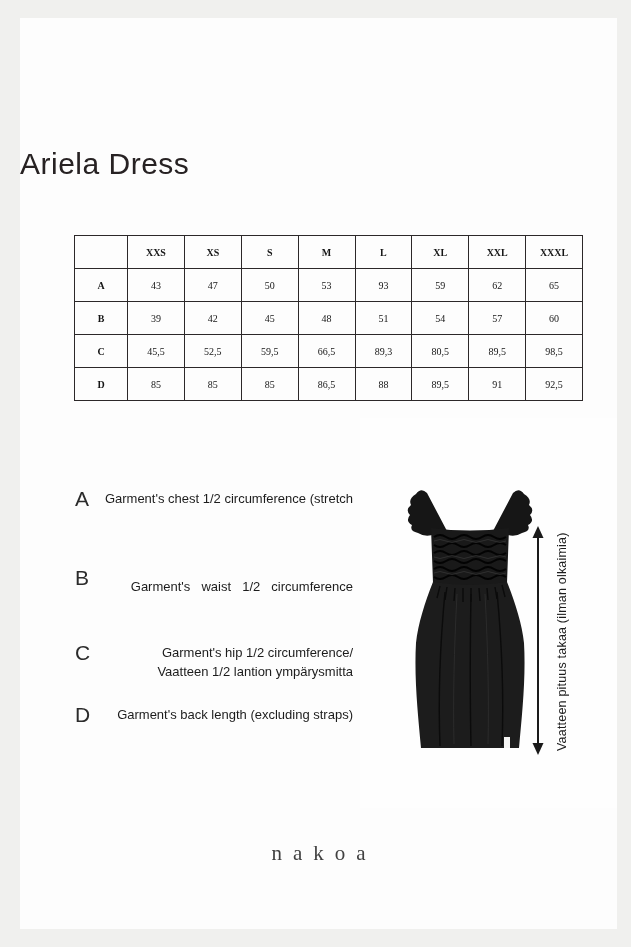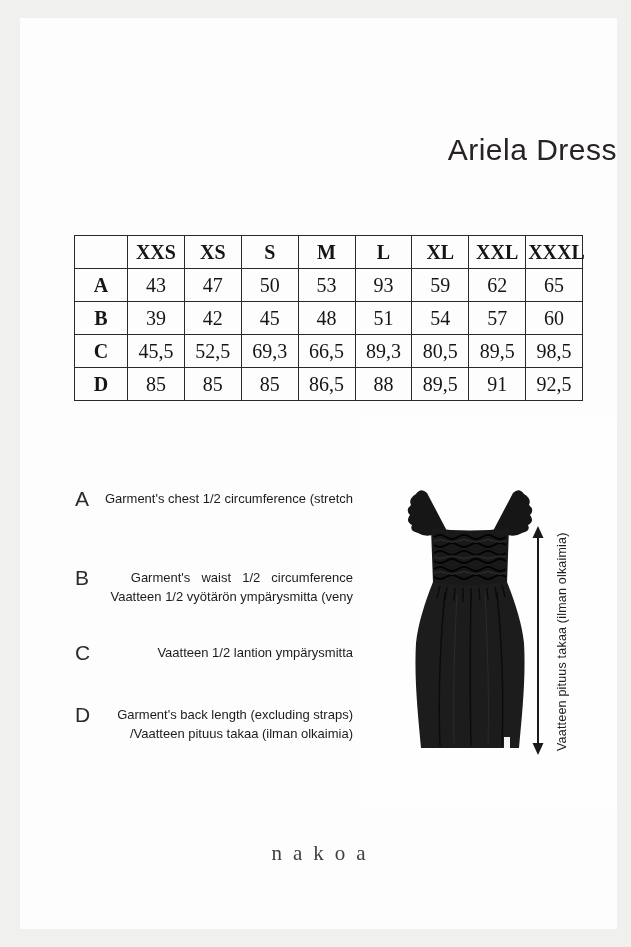--- a/index.html
+++ b/index.html
@@ -6,47 +6,47 @@
   body { background:#e8e8e7; font-family:"Liberation Sans", sans-serif; }
   .page {
     position:relative; width:631px; height:947px;
     background:#f0f0ee; overflow:hidden;
   }
   .card {
     position:absolute; left:20px; top:18px; width:597px; height:911px;
     background:#fdfdfd;
   }
   .title {
-    position:absolute; left:0; top:114px; width:100%;
-    text-align:right; font-size:30px; line-height:36px;
+    position:absolute; left:0; top:128px; width:100%;
+    text-align:left; font-size:30px; line-height:36px;
     color:#272223; letter-spacing:0.5px; font-weight:400;
   }
   table.size-table {
     position:absolute; left:54px; top:217px; width:509px;
     border-collapse:collapse; table-layout:fixed;
-    font-family:"Liberation Serif", serif; font-size:20px; color:#151515;
+    font-family:"Liberation Serif", serif; font-size:10px; color:#151515;
   }
   table.size-table col.label-col { width:53px; }
   table.size-table th, table.size-table td {
     border:1.5px solid #2c2829; height:33px;
     text-align:center; vertical-align:middle; padding:0 2px;
     background:#fdfdfd;
   }
   table.size-table th { font-weight:bold; }
   .meas-item { position:absolute; left:55px; display:flex; }
   .meas-letter {
     width:26px; flex:0 0 26px; font-size:21px; line-height:20px;
     color:#2b2b2b; font-weight:400;
   }
   .meas-lines { width:252px; overflow:hidden;text-align:right; }
   .meas-line {
     font-size:13px; line-height:19px; color:#1c1c1c;
     white-space:nowrap; overflow:hidden;
   }
-  .wide-spacing { word-spacing:7.5px; }
+  .wide-spacing { word-spacing:7.5px;margin-top:9px; }
   .meas-a { top:471px; }
   .meas-b { top:550px; }
   .meas-c { top:625px; }
   .meas-d { top:687px; }
   .photo-area {
     position:absolute; left:340px; top:400px; width:257px; height:390px;
     background:#fefefe;
   }
   .dress-svg { position:absolute; left:365px; top:462px; }
   .vertical-label {
@@ -113,21 +113,21 @@
         <td>48</td>
         <td>51</td>
         <td>54</td>
         <td>57</td>
         <td>60</td>
       </tr>
       <tr>
         <th>C</th>
         <td>45,5</td>
         <td>52,5</td>
-        <td>69,3</td>
+        <td>59,5</td>
         <td>66,5</td>
         <td>89,3</td>
         <td>80,5</td>
         <td>89,5</td>
         <td>98,5</td>
       </tr>
       <tr>
         <th>D</th>
         <td>85</td>
         <td>85</td>
@@ -146,34 +146,33 @@
     <div class="meas-item meas-a">
       <div class="meas-letter">A</div>
       <div class="meas-lines">
         <div class="meas-line">Garment's chest 1/2 circumference (stretch</div>
       </div>
     </div>
     <div class="meas-item meas-b">
       <div class="meas-letter">B</div>
       <div class="meas-lines">
         <div class="meas-line wide-spacing">Garment's waist 1/2 circumference</div>
-        <div class="meas-line">Vaatteen 1/2 vyötärön ympärysmitta (veny</div>
       </div>
     </div>
     <div class="meas-item meas-c">
       <div class="meas-letter">C</div>
       <div class="meas-lines">
+        <div class="meas-line">Garment's hip 1/2 circumference/</div>
         <div class="meas-line">Vaatteen 1/2 lantion ympärysmitta</div>
       </div>
     </div>
     <div class="meas-item meas-d">
       <div class="meas-letter">D</div>
       <div class="meas-lines">
         <div class="meas-line">Garment's back length (excluding straps)</div>
-        <div class="meas-line">/Vaatteen pituus takaa (ilman olkaimia)</div>
       </div>
     </div>
 
     <svg class="dress-svg" width="230" height="290" viewBox="0 0 230 290">
 
       <g>
         <path d="M62,51 L42,13 Q36,7 31,14 Q23,19 26,25 Q20,30 25,35 Q20,41 27,45 Q24,51 33,53 Q41,58 50,54 Z" fill="#161616"></path>
       </g>
 
       <g>

